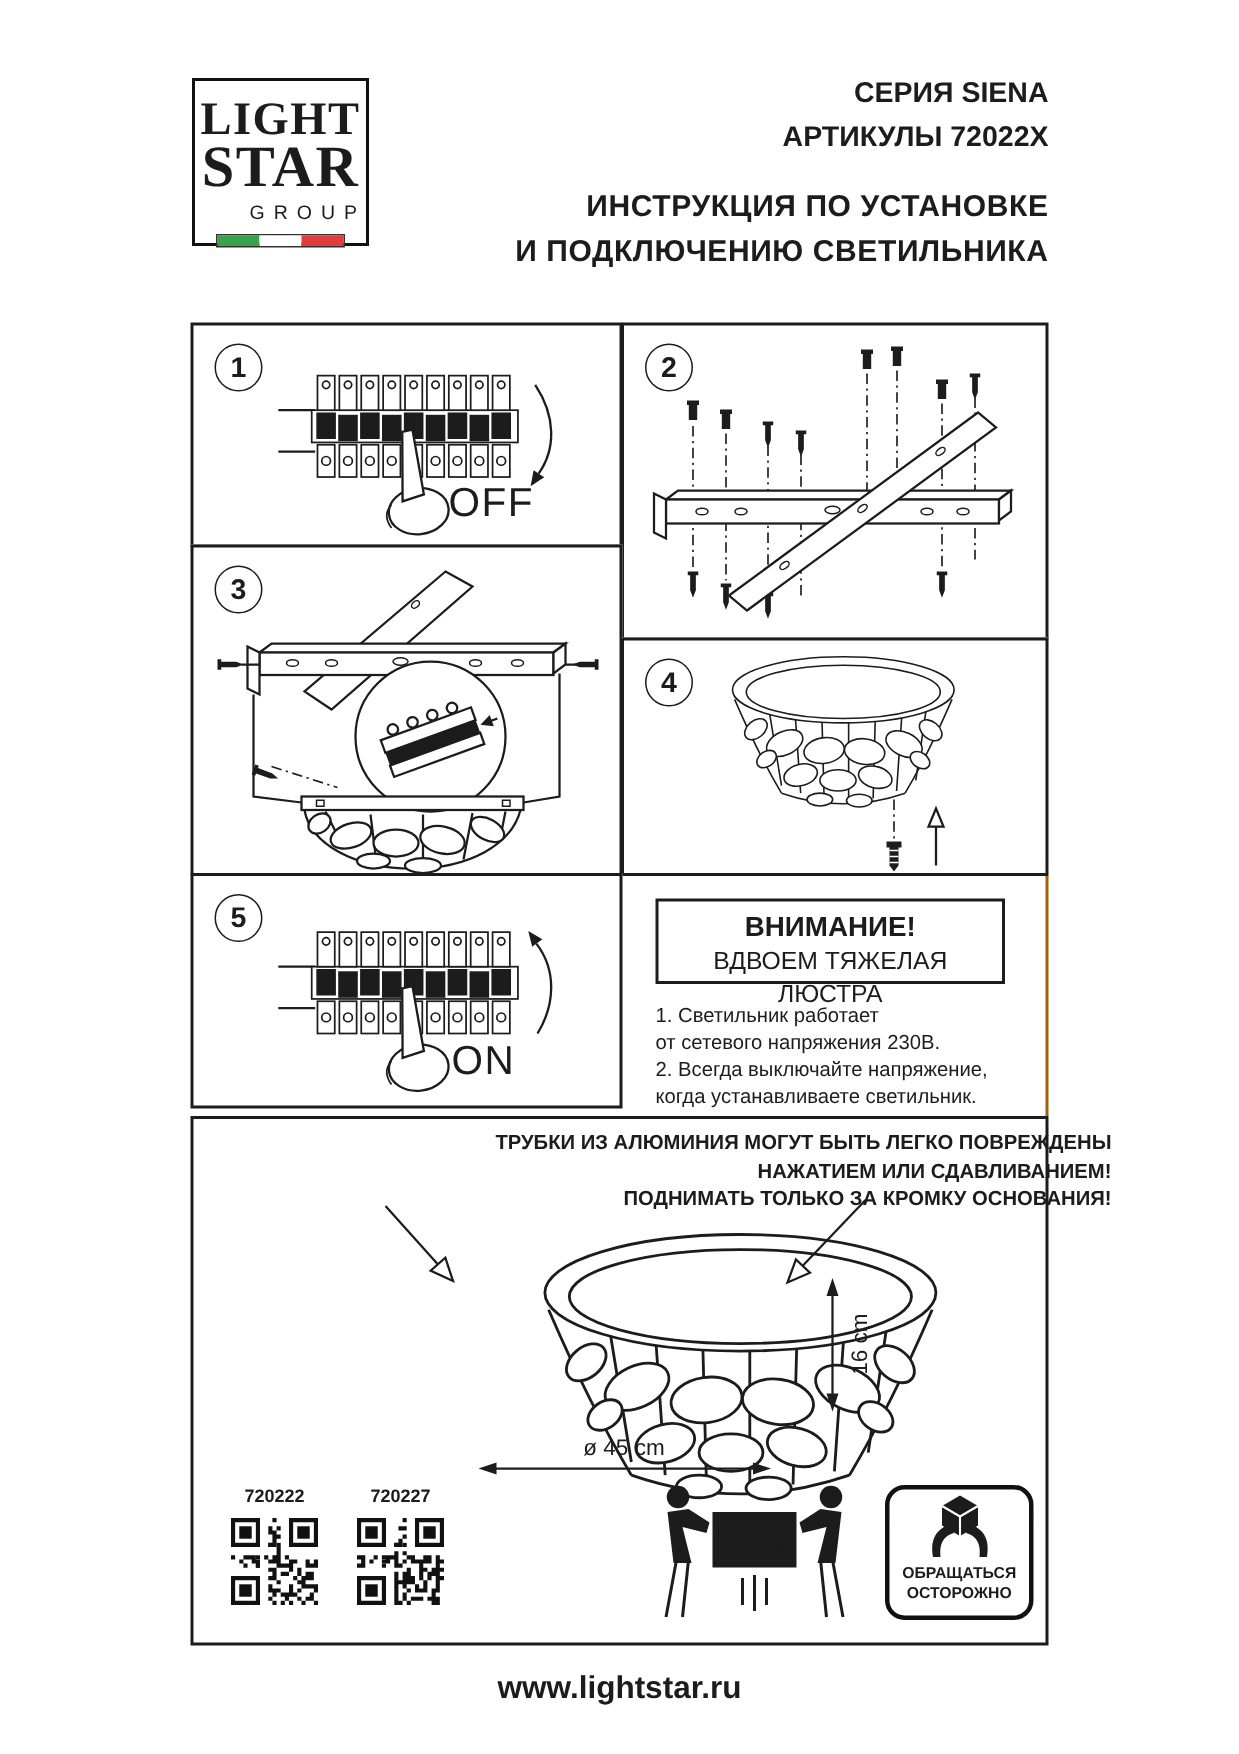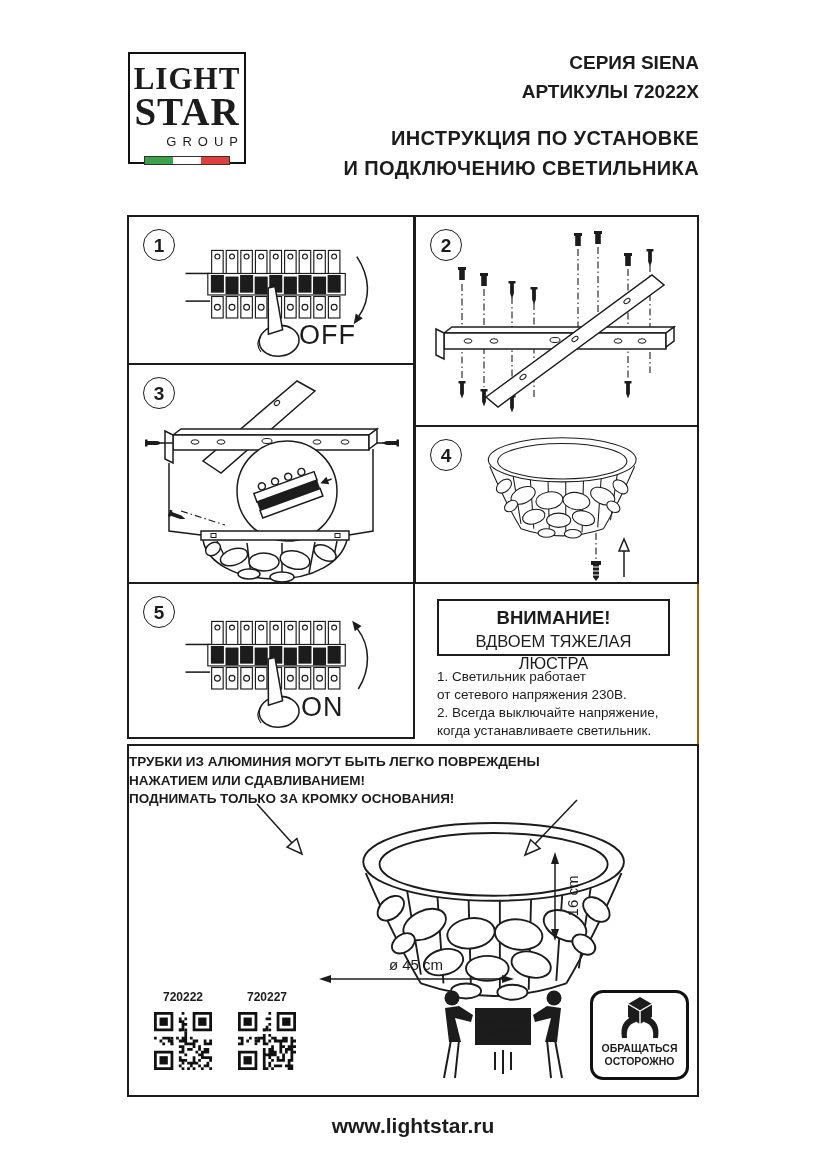--- a/index.html
+++ b/index.html
@@ -31,22 +31,22 @@
   .stepnum{position:absolute;left:14px;top:12px;width:32px;height:32px;border:1.7px solid #1c1c1c;
            border-radius:50%;text-align:center;line-height:32px;font-size:19px;font-weight:bold;box-sizing:border-box;}
   .switch-label{position:absolute;font-size:27px;font-weight:500;letter-spacing:1px;}
   
   .att-box{position:absolute;left:23px;top:15px;width:233px;height:57px;border:2.5px solid #1c1c1c;
            box-sizing:border-box;text-align:center;padding-top:5px;}
   .att-l1{font-size:18.5px;font-weight:bold;line-height:24px;}
   .att-l2{font-size:16.5px;line-height:22px;}
   .att-notes{position:absolute;left:23px;top:84px;width:250px;font-size:13.5px;line-height:18px;}
   
-  .bwarn{position:absolute;left:0;top:7px;width:100%;text-align:left;
-         font-weight:bold;font-size:13.5px;line-height:18.5px;}
+  .bwarn{position:absolute;left:0;top:7px;width:100%;text-align:right;
+         font-weight:bold;font-size:13.5px;line-height:18.5px;padding-left:44px;}
   .qr-label{position:absolute;width:62px;text-align:center;font-size:12px;font-weight:bold;}
   .care{position:absolute;left:461px;top:244px;width:99px;height:90px;border:3px solid #111;
         border-radius:13px;box-sizing:border-box;text-align:center;}
   .care-txt{font-size:10.5px;font-weight:bold;line-height:13px;}
   .footer{left:0;top:1114px;width:826px;text-align:center;font-size:21px;font-weight:bold;}
   
   svg{overflow:visible;}
   .ln{fill:#fff;stroke:#1c1c1c;stroke-width:1.5;}
   .lnw{fill:#fff;stroke:#1c1c1c;stroke-width:2;}
   .st{fill:none;stroke:#1c1c1c;stroke-width:1.5;}

